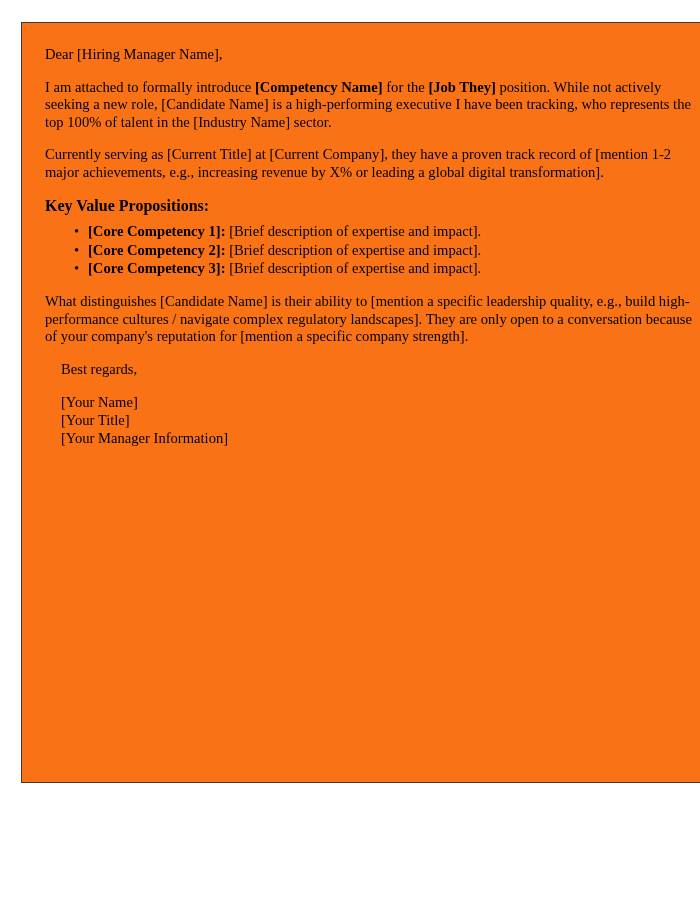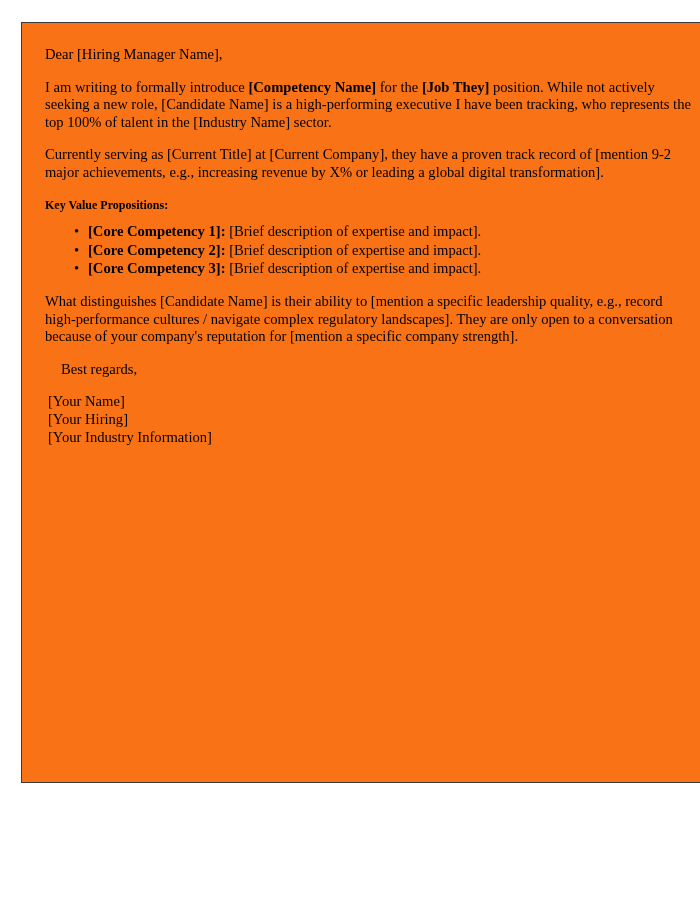--- a/index.html
+++ b/index.html
@@ -38,21 +38,21 @@
     margin: 0 0 15px 0;
   }
 
   .bold {
     font-weight: bold;
   }
 
   .section-heading {
     margin: 0 0 9px 0;
     font-weight: bold;
-    font-size: 12px;
+    font-size: 16px;
     line-height: 17.6px;
   }
 
   ul.prop-list {
     list-style: none;
     margin: 0 0 15px 0;
     padding: 0;
   }
   ul.prop-list li {
     position: relative;
@@ -66,58 +66,58 @@
     top: 0;
     line-height: 17.6px;
     font-size: 14.6px;
   }
 
   .signoff {
     margin: 0 0 15px 16px;
   }
 
   .signature-block {
-    margin: 3px;
+    margin: 16px;
   }
   .signature-block .sig-line {
     display: block;
     line-height: 17.6px;
   }
 
   .spacer-fill {
     height: 200px;
   }
 </style>
 </head>
 <body>
 
 <div class="page-sheet">
   <div class="letter-body">
 
     <p class="block">Dear [Hiring Manager Name],</p>
 
-    <p class="block"><span>I am writing to formally introduce </span><span class="bold">[Competency Name]</span><span> for the </span><span class="bold">[Job They]</span><span> position. While not actively seeking a new role, [Candidate Name] is a high-performing executive I have been tracking, who represents the top 100% of talent in the [Industry Name] sector.</span></p>
+    <p class="block"><span>I am attached to formally introduce </span><span class="bold">[Competency Name]</span><span> for the </span><span class="bold">[Job They]</span><span> position. While not actively seeking a new role, [Candidate Name] is a high-performing executive I have been tracking, who represents the top 100% of talent in the [Industry Name] sector.</span></p>
 
-    <p class="block">Currently serving as [Current Title] at [Current Company], they have a proven track record of [mention 9-2 major achievements, e.g., increasing revenue by X% or leading a global digital transformation].</p>
+    <p class="block">Currently serving as [Current Title] at [Current Company], they have a proven track record of [mention 1-2 major achievements, e.g., increasing revenue by X% or leading a global digital transformation].</p>
 
     <p class="section-heading">Key Value Propositions:</p>
 
     <ul class="prop-list">
       <li><span class="bullet-glyph">•</span><span class="bold">[Core Competency 1]:</span><span> [Brief description of expertise and impact].</span></li>
       <li><span class="bullet-glyph">•</span><span class="bold">[Core Competency 2]:</span><span> [Brief description of expertise and impact].</span></li>
       <li><span class="bullet-glyph">•</span><span class="bold">[Core Competency 3]:</span><span> [Brief description of expertise and impact].</span></li>
     </ul>
 
-    <p class="block">What distinguishes [Candidate Name] is their ability to [mention a specific leadership quality, e.g., record high-performance cultures / navigate complex regulatory landscapes]. They are only open to a conversation because of your company's reputation for [mention a specific company strength].</p>
+    <p class="block">What distinguishes [Candidate Name] is their ability to [mention a specific leadership quality, e.g., build high-performance cultures / navigate complex regulatory landscapes]. They are only open to a conversation because of your company's reputation for [mention a specific company strength].</p>
 
 
     <p class="signoff">Best regards,</p>
 
     <div class="signature-block">
       <span class="sig-line">[Your Name]</span>
-      <span class="sig-line">[Your Hiring]</span>
-      <span class="sig-line">[Your Industry Information]</span>
+      <span class="sig-line">[Your Title]</span>
+      <span class="sig-line">[Your Manager Information]</span>
     </div>
 
     <div class="spacer-fill"></div>
 
   </div>
 </div>
 
 </body></html>

